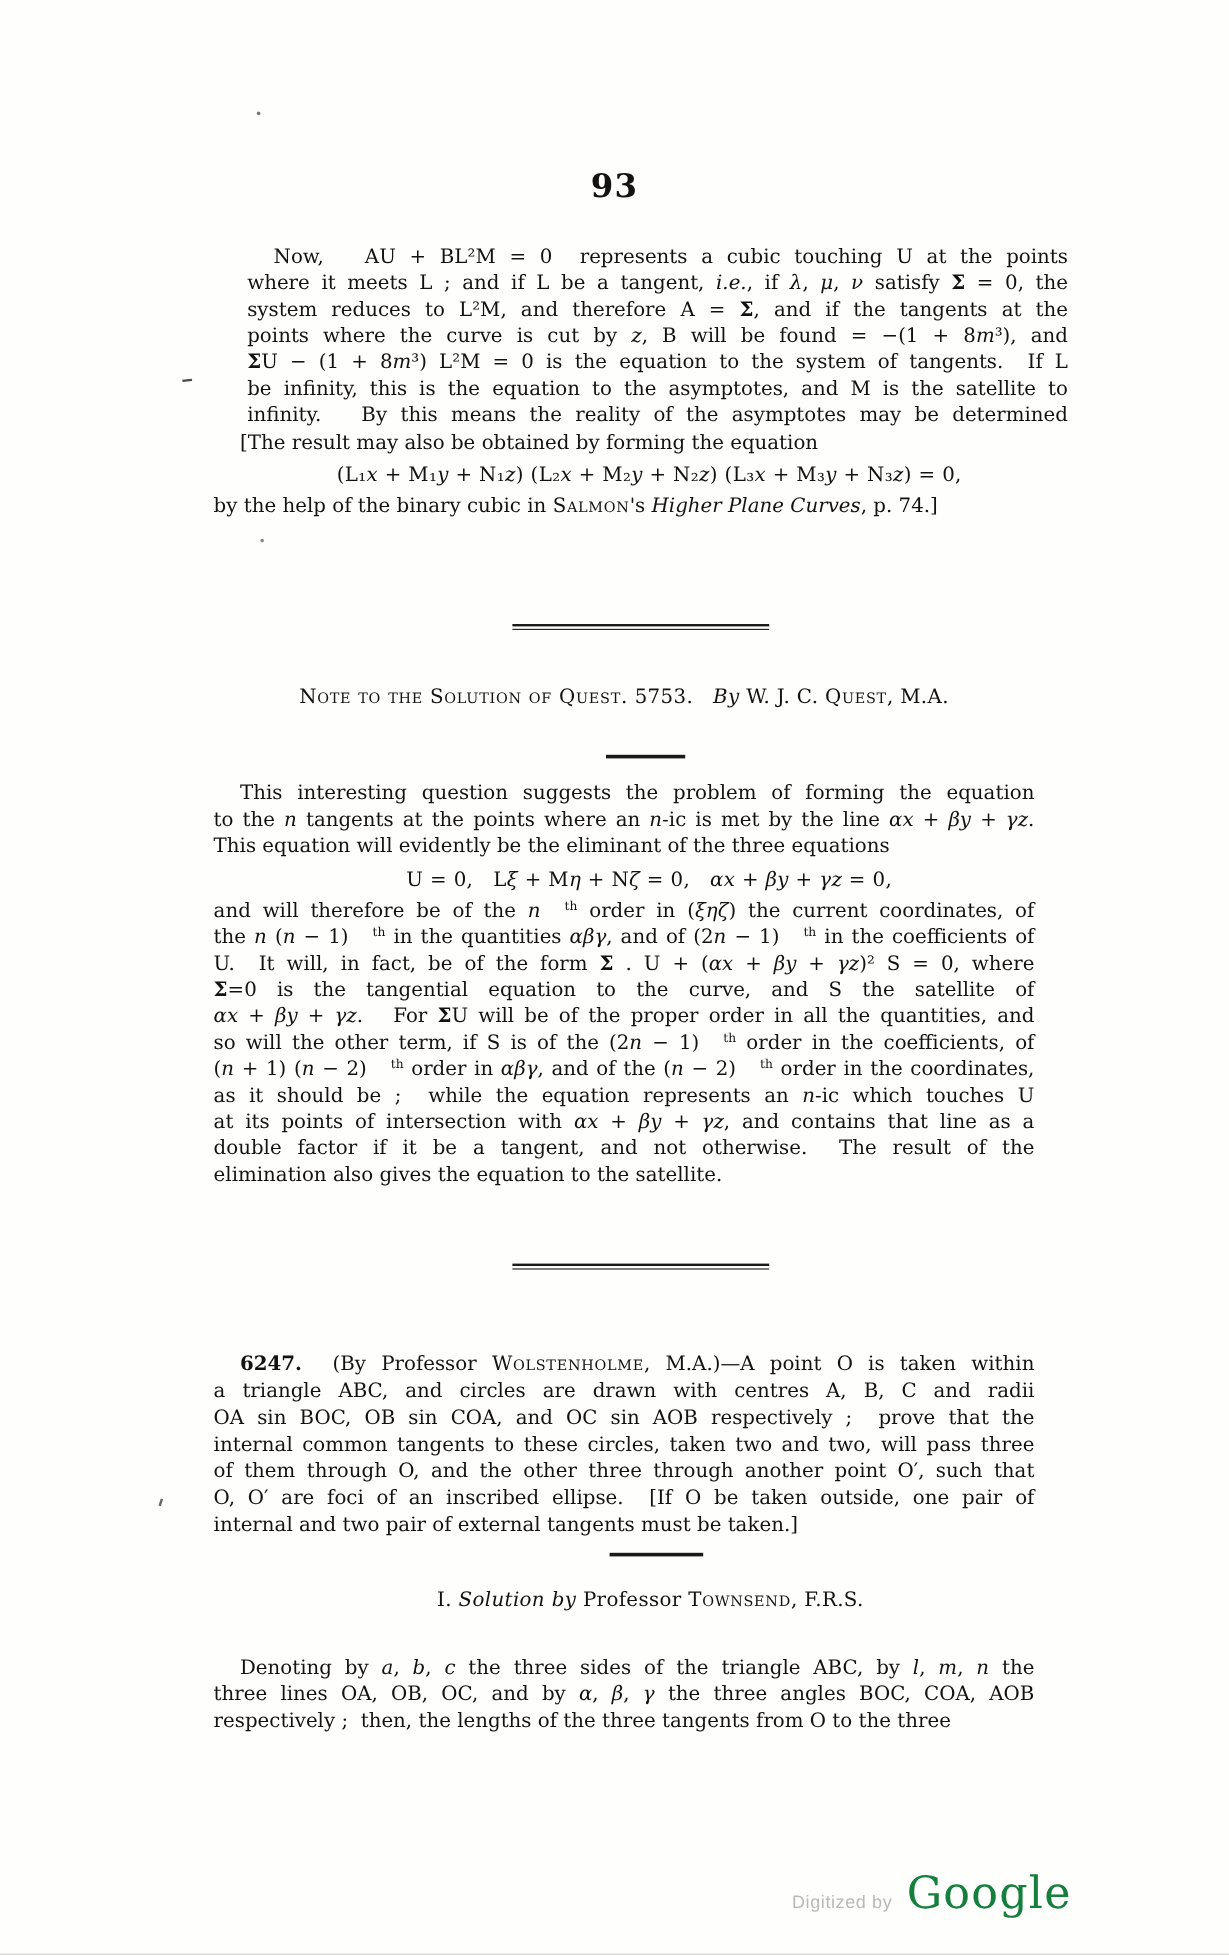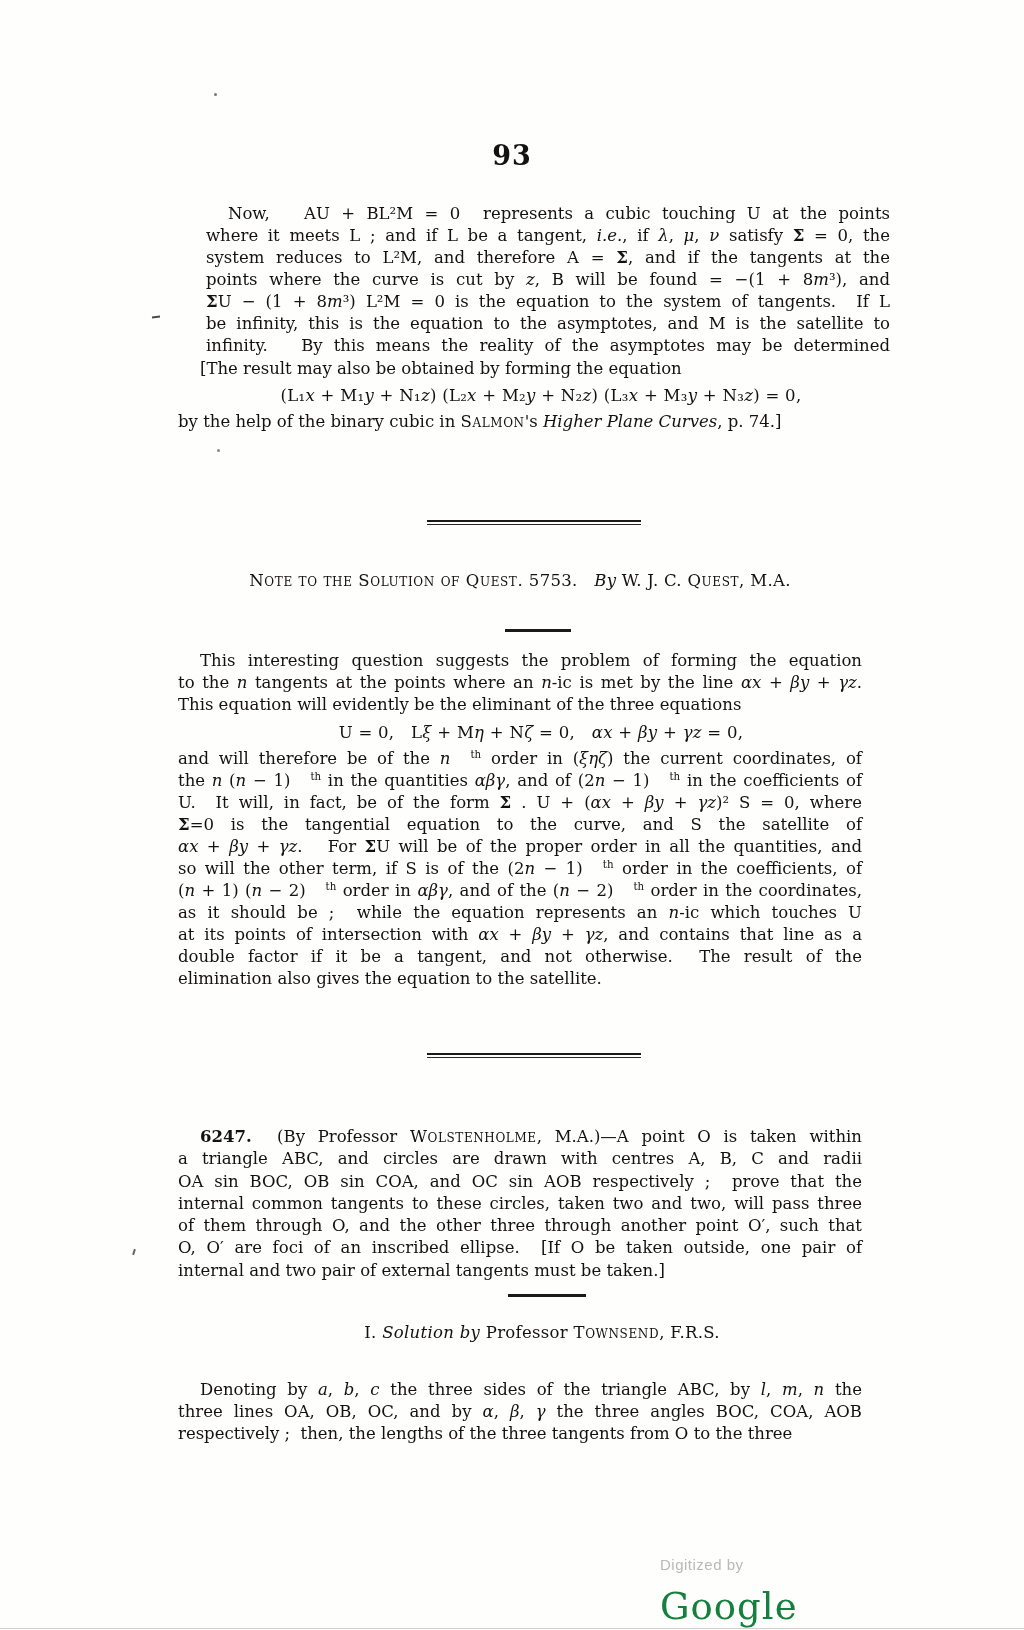--- a/index.html
+++ b/index.html
@@ -32,21 +32,21 @@
   sup { font-size: 0.62em; vertical-align: super; line-height: 0; letter-spacing: 0; padding-left: 20px; }
 
   .eqn { letter-spacing: 0.3px; }
 
   .double-rule { left: 427px; width: 214px; height: 5px;
     border-top: 2.5px solid #1c1a18; border-bottom: 1.5px solid #2a2826; }
   .short-rule { height: 3px; background: #1c1a18; }
 
   .note-block { line-height: 26.5px; }
 
-  .watermark { left: 660px; top: 1556px; display: flex; align-items: baseline; gap: 12px; flex-direction: column; }
+  .watermark { left: 660px; top: 1556px; display: flex; align-items: baseline; gap: 12px; }
   .wm-small { font-family: "Liberation Sans", sans-serif; font-size: 15px; color: #b9b9b9; letter-spacing: 0.5px; }
   .wm-logo  { font-family: "DejaVu Serif", serif; font-size: 37px; color: #15803d; letter-spacing: 1px; font-weight: 400; }
 
   .speck { background: #4a4a4a; }
   .bottom-edge { left: 0; top: 1628px; width: 1024px; height: 1px; background: #cfd2cf; }
 </style>
 </head>
 <body>
 
 <div id="scan-page">

